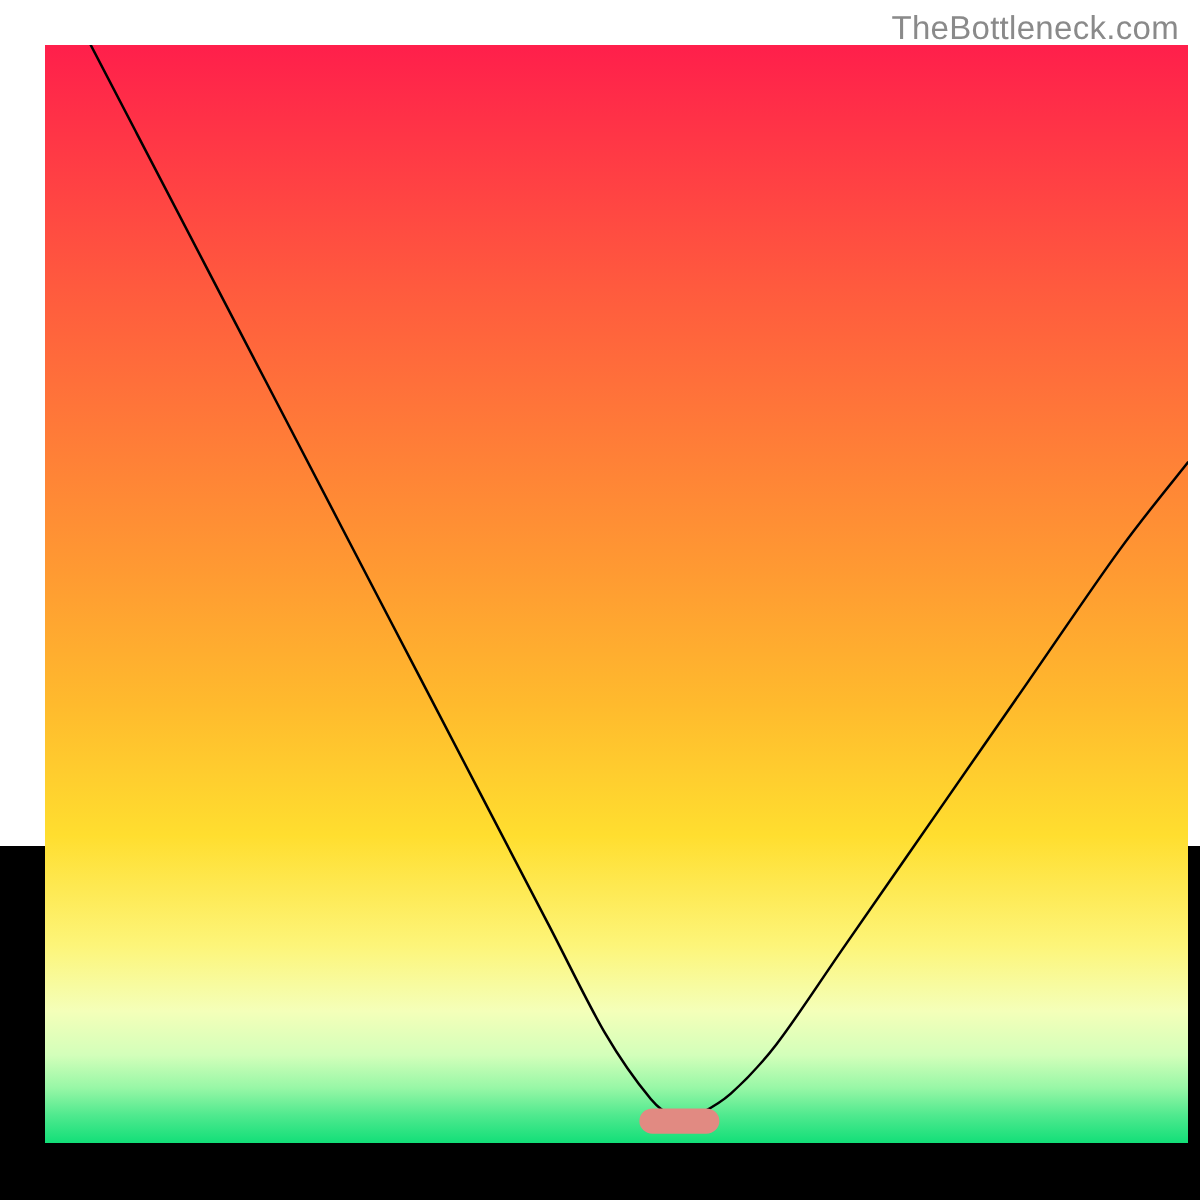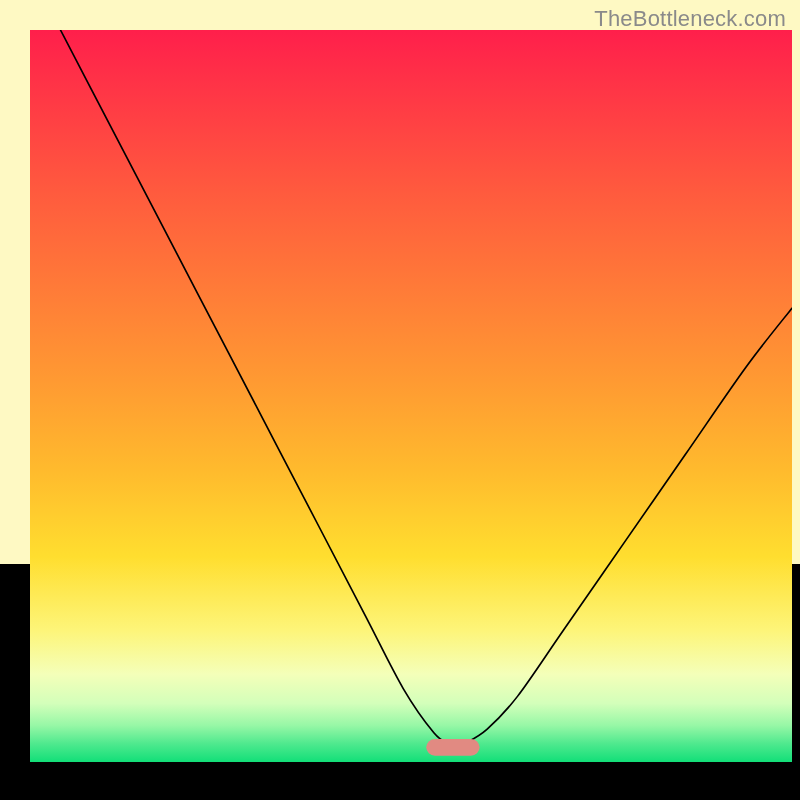--- a/index.html
+++ b/index.html
@@ -8,21 +8,21 @@
     width: 800px;
     height: 800px;
     background: #000;
     font-family: Arial, Helvetica, sans-serif;
     overflow: hidden;
   }
   .frame {
     position: relative;
     width: 800px;
     height: 564px;
-    background: #fef9c3;
+    background: #ffffff;
   }
   .watermark {
     position: absolute;
     top: 6px;
     right: 14px;
     color: #8a8a8a;
     font-size: 22px;
     font-weight: 500;
     letter-spacing: 0.2px;
     text-align: right;

